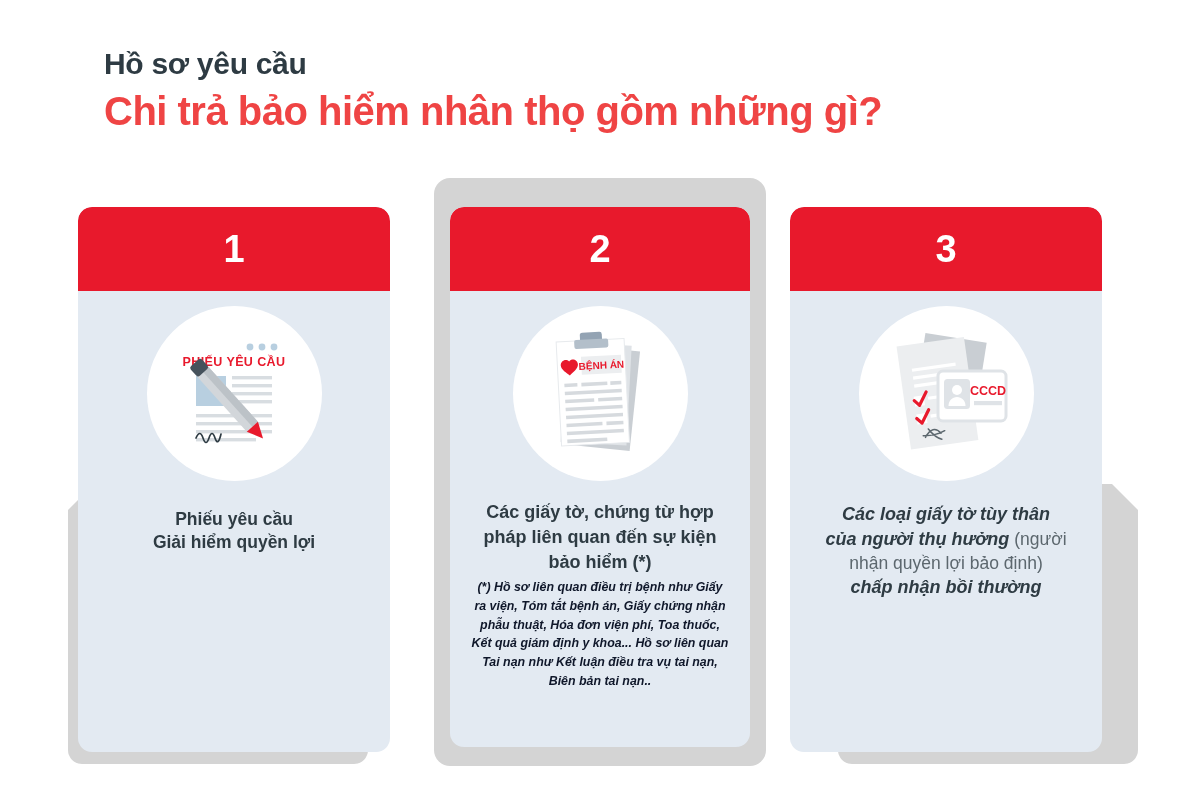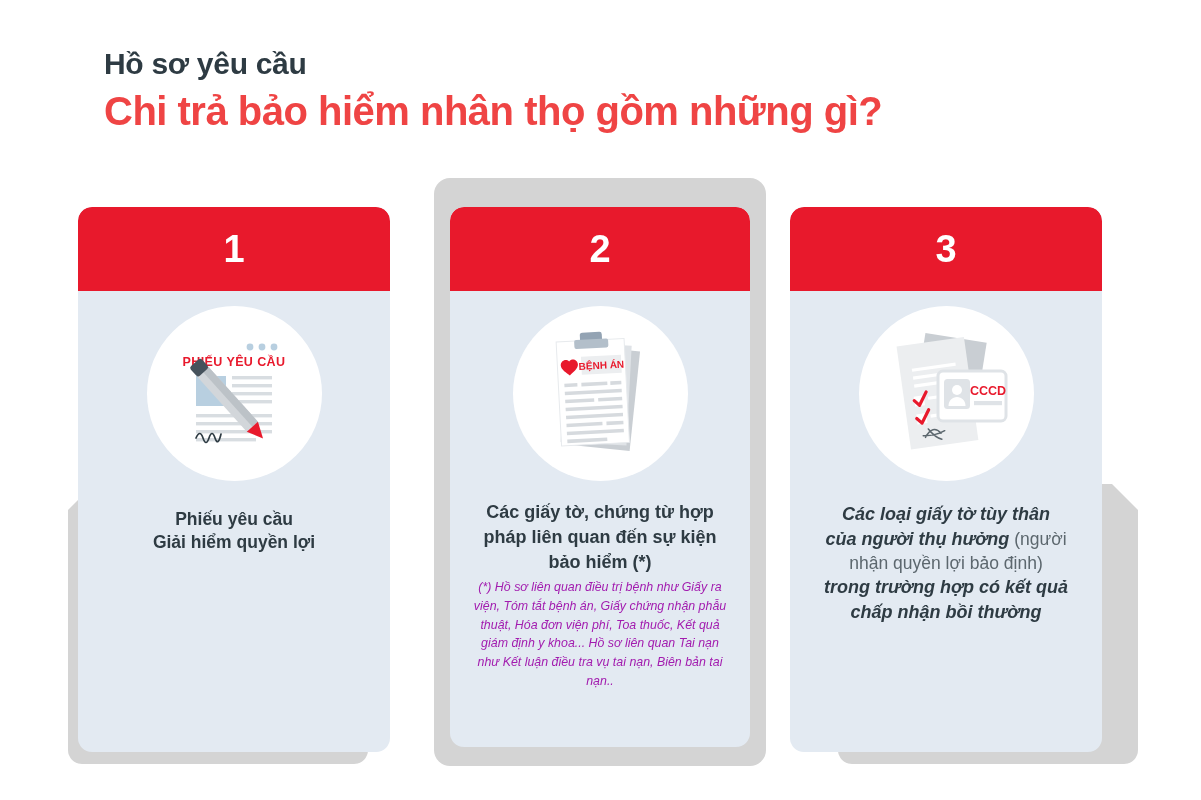--- a/index.html
+++ b/index.html
@@ -171,22 +171,23 @@
   .c1 .card-text { margin-top: 12px; }
   .c2 .card-text { margin-top: 4px; }
   .c3 .card-text { margin-top: 6px; }
 
   .c2 .t-bold { font-size: 18px; line-height: 1.38; }
   .footnote {
     margin-top: 4px;
     font-size: 12.4px;
     font-style: italic;
     line-height: 1.5;
-    color: #a21caf;
+    color: #0f172a;
     padding: 0 4px;
+    font-weight: bold;
   }
   .c3 .t-bold { font-size: 18px; line-height: 1.38; font-style: italic; }
   .c3 .t-reg { font-size: 17.5px; }
 </style>
 </head>
 <body>
 
 <div class="header">
   <div class="header-eyebrow">Hồ sơ yêu cầu</div>
   <div class="header-title">Chi trả bảo hiểm nhân thọ gồm những gì?</div>
@@ -337,19 +338,18 @@
           </svg>
         </div>
       </div>
 
       <div class="card-text">
         <div class="t-bold">Các loại giấy tờ tùy thân</div>
         <div>
           <span class="t-bold">của người thụ hưởng</span><span class="t-reg"> (người</span>
         </div>
         <div class="t-reg">nhận quyền lợi bảo định)</div>
-        <div class="t-bold">trong trường hợp có kết quả</div>
         <div class="t-bold">chấp nhận bồi thường</div>
       </div>
     </div>
   </div>
 
 </div>
 
 </body></html>

